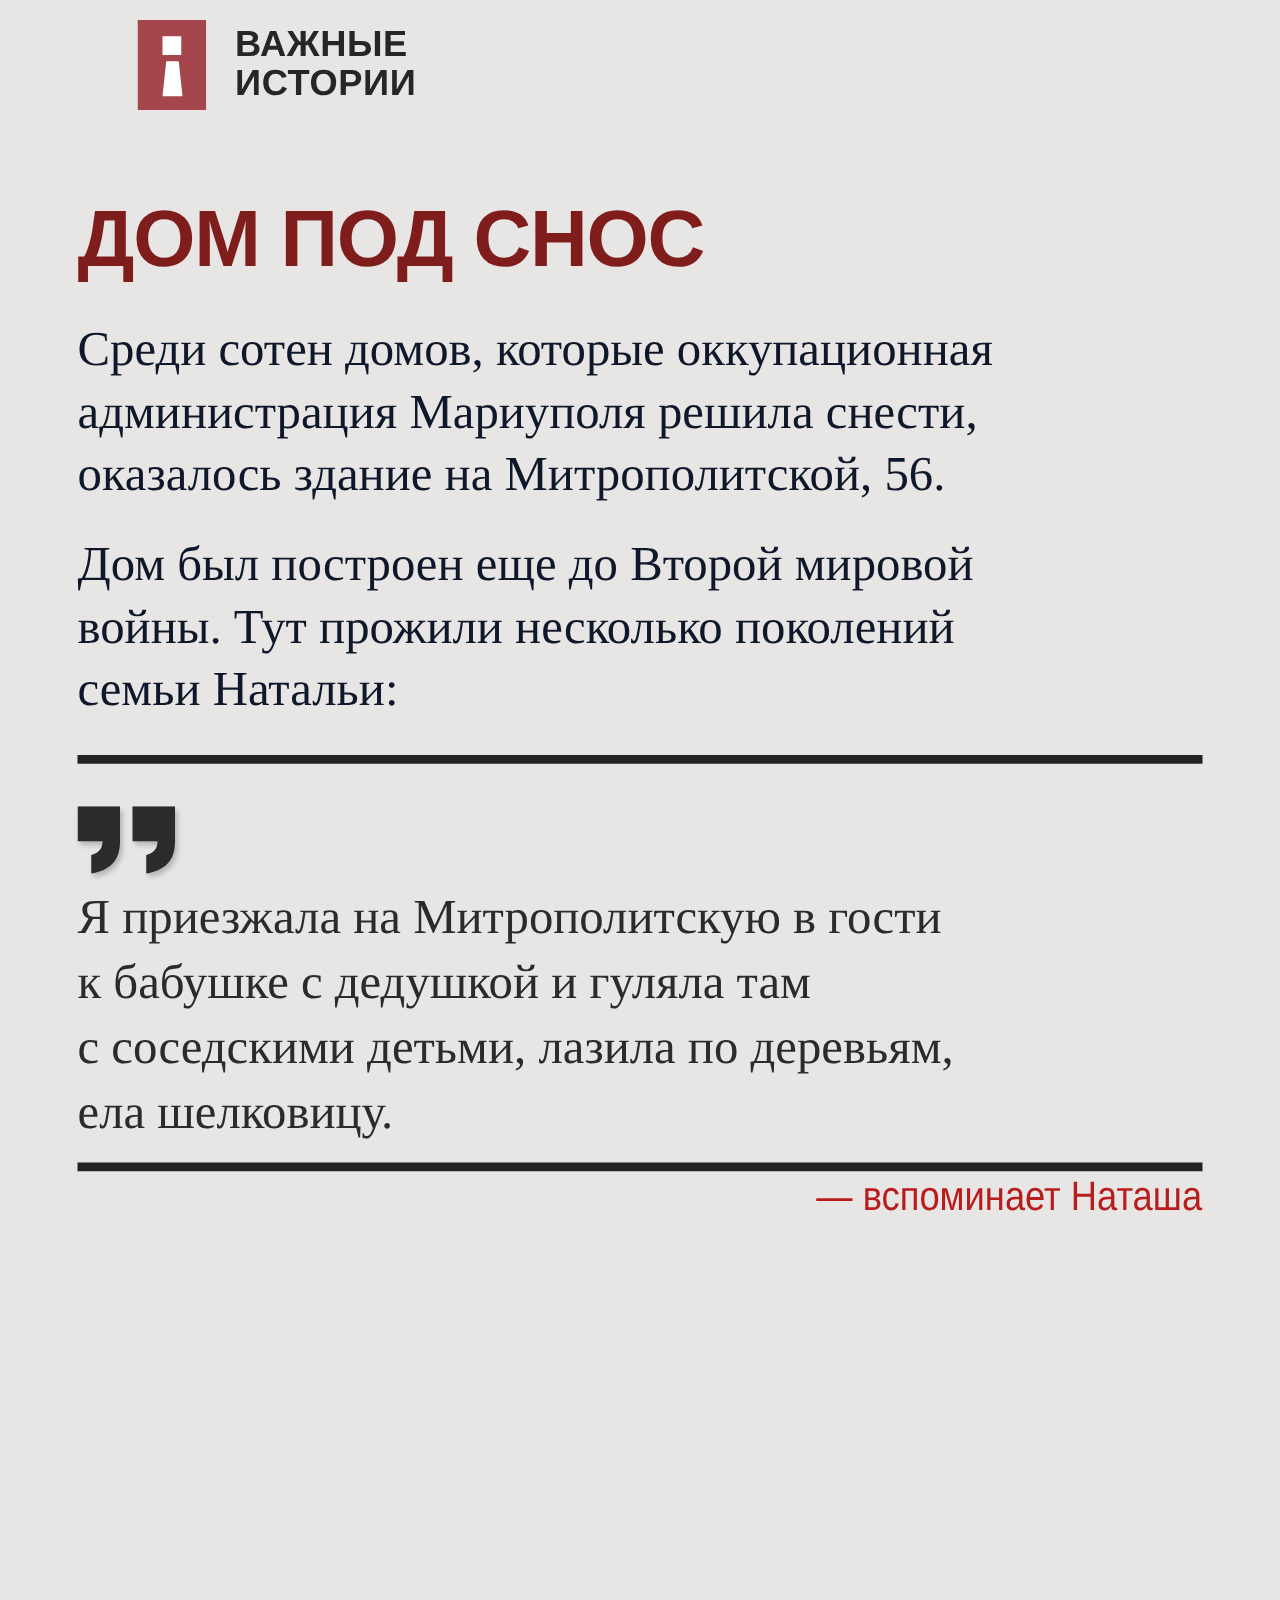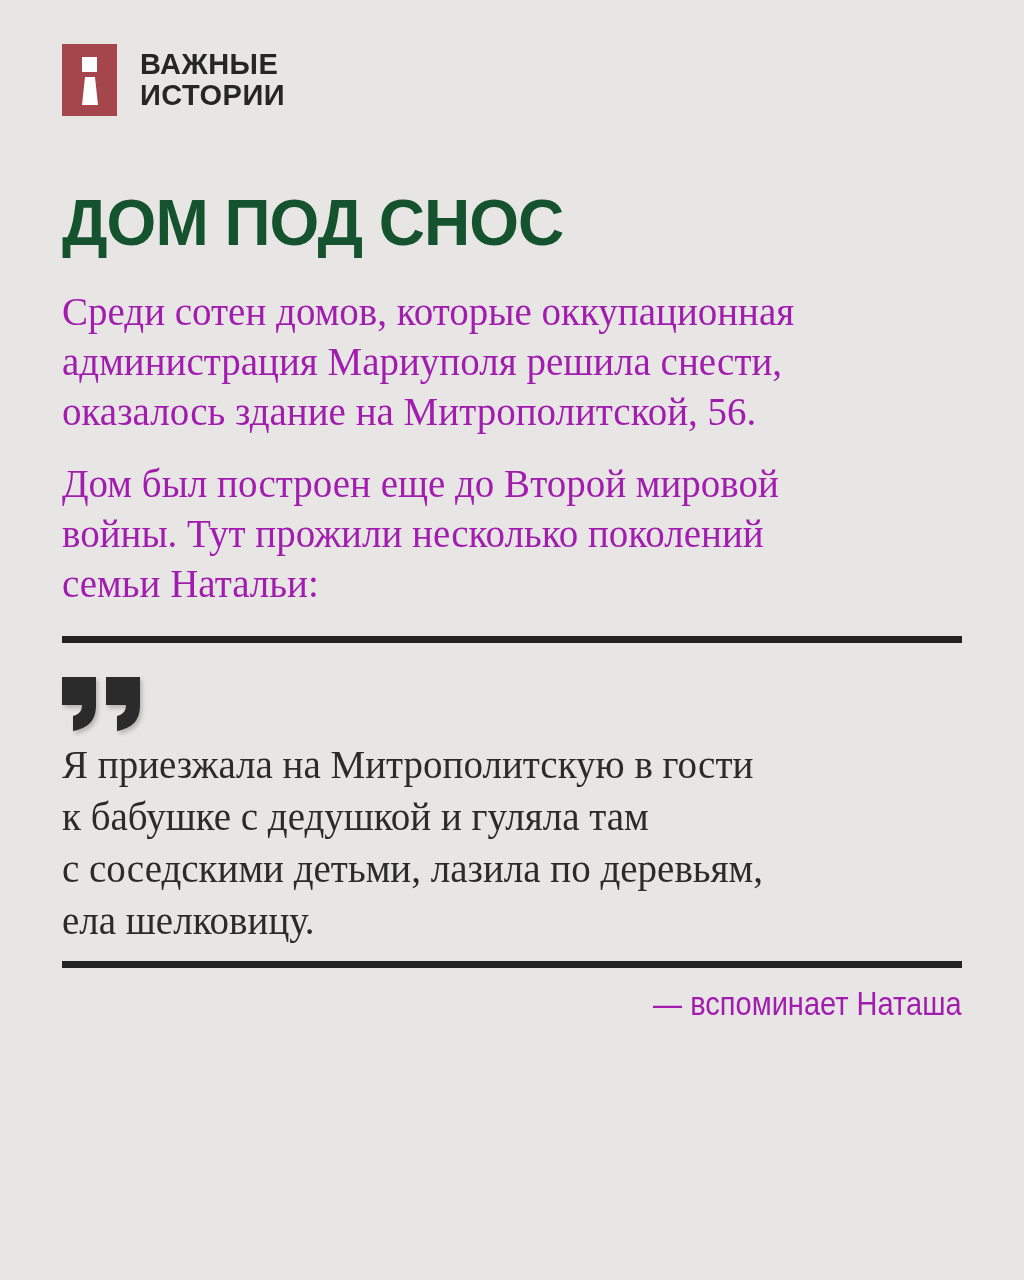--- a/index.html
+++ b/index.html
@@ -5,44 +5,44 @@
   * { margin: 0; padding: 0; box-sizing: border-box; }
   html, body { width: 1024px; height: 1280px; }
   body {
     background: #e7e6e4;
     font-family: "Liberation Serif", serif;
     color: #2b2b2b;
     overflow: hidden;
   }
   .page { width: 1024px; height: 1280px; padding: 0 62px; overflow: hidden; }
 
-  .brand { display: flex; align-items: flex-start; gap: 23px; padding-top: 44px; height: 108px; }
+  .brand { display: flex; align-items: flex-start; gap: 23px; padding-top: 16px; height: 108px; margin-left: 48px; }
   .brand-logo { width: 55px; height: 72px; flex: 0 0 auto; }
   .brand-name {
     font-family: "Liberation Sans", sans-serif;
     font-weight: bold;
     font-size: 29px;
     line-height: 31px;
     letter-spacing: 0.5px;
     color: #262626;
     padding-top: 5px;
     white-space: pre-line;
   }
 
   .headline {
     font-family: "Liberation Sans", sans-serif;
     font-weight: bold;
     font-size: 64px;
     line-height: 64px;
     letter-spacing: -1px;
-    color: #14532d;
-    margin-top: 83px;
+    color: #7f1d1d;
+    margin-top: 51px;
   }
 
-  .lede { font-size: 39px; line-height: 50px; white-space: pre-line; color: #a21caf; }
+  .lede { font-size: 39px; line-height: 50px; white-space: pre-line; color: #0f172a; }
   .p1 { margin-top: 32px; }
   .p2 { margin-top: 22px; }
 
   .rule { border: none; height: 7px; background: #232323; }
   .rule-1 { margin-top: 27px; }
   .rule-2 { margin-top: 14px; }
 
   .quote-icon {
     margin-top: 34px;
     width: 80px;
@@ -50,26 +50,25 @@
     filter: drop-shadow(2px 3px 2px rgba(0,0,0,0.22));
   }
 
   .quote { font-size: 39px; line-height: 52px; white-space: pre-line; color: #2b2b2b; }
   .q1 { margin-top: 23px; }
   .q2 { margin-top: 4px; }
   .accent { color: #9e424a; font-weight: bold; }
   .bold-dark { color: #2b2b2b; font-weight: bold; }
 
   .attribution {
-    margin-top: 16px;
     text-align: right;
     font-family: "Liberation Sans", sans-serif;
     font-size: 33px;
     line-height: 40px;
-    color: #a21caf;
+    color: #b91c1c;
   }
   .attribution .inner {
     display: inline-block;
     transform: scaleX(0.88);
     transform-origin: 100% 50%;
   }
 </style>
 </head>
 <body>
 

